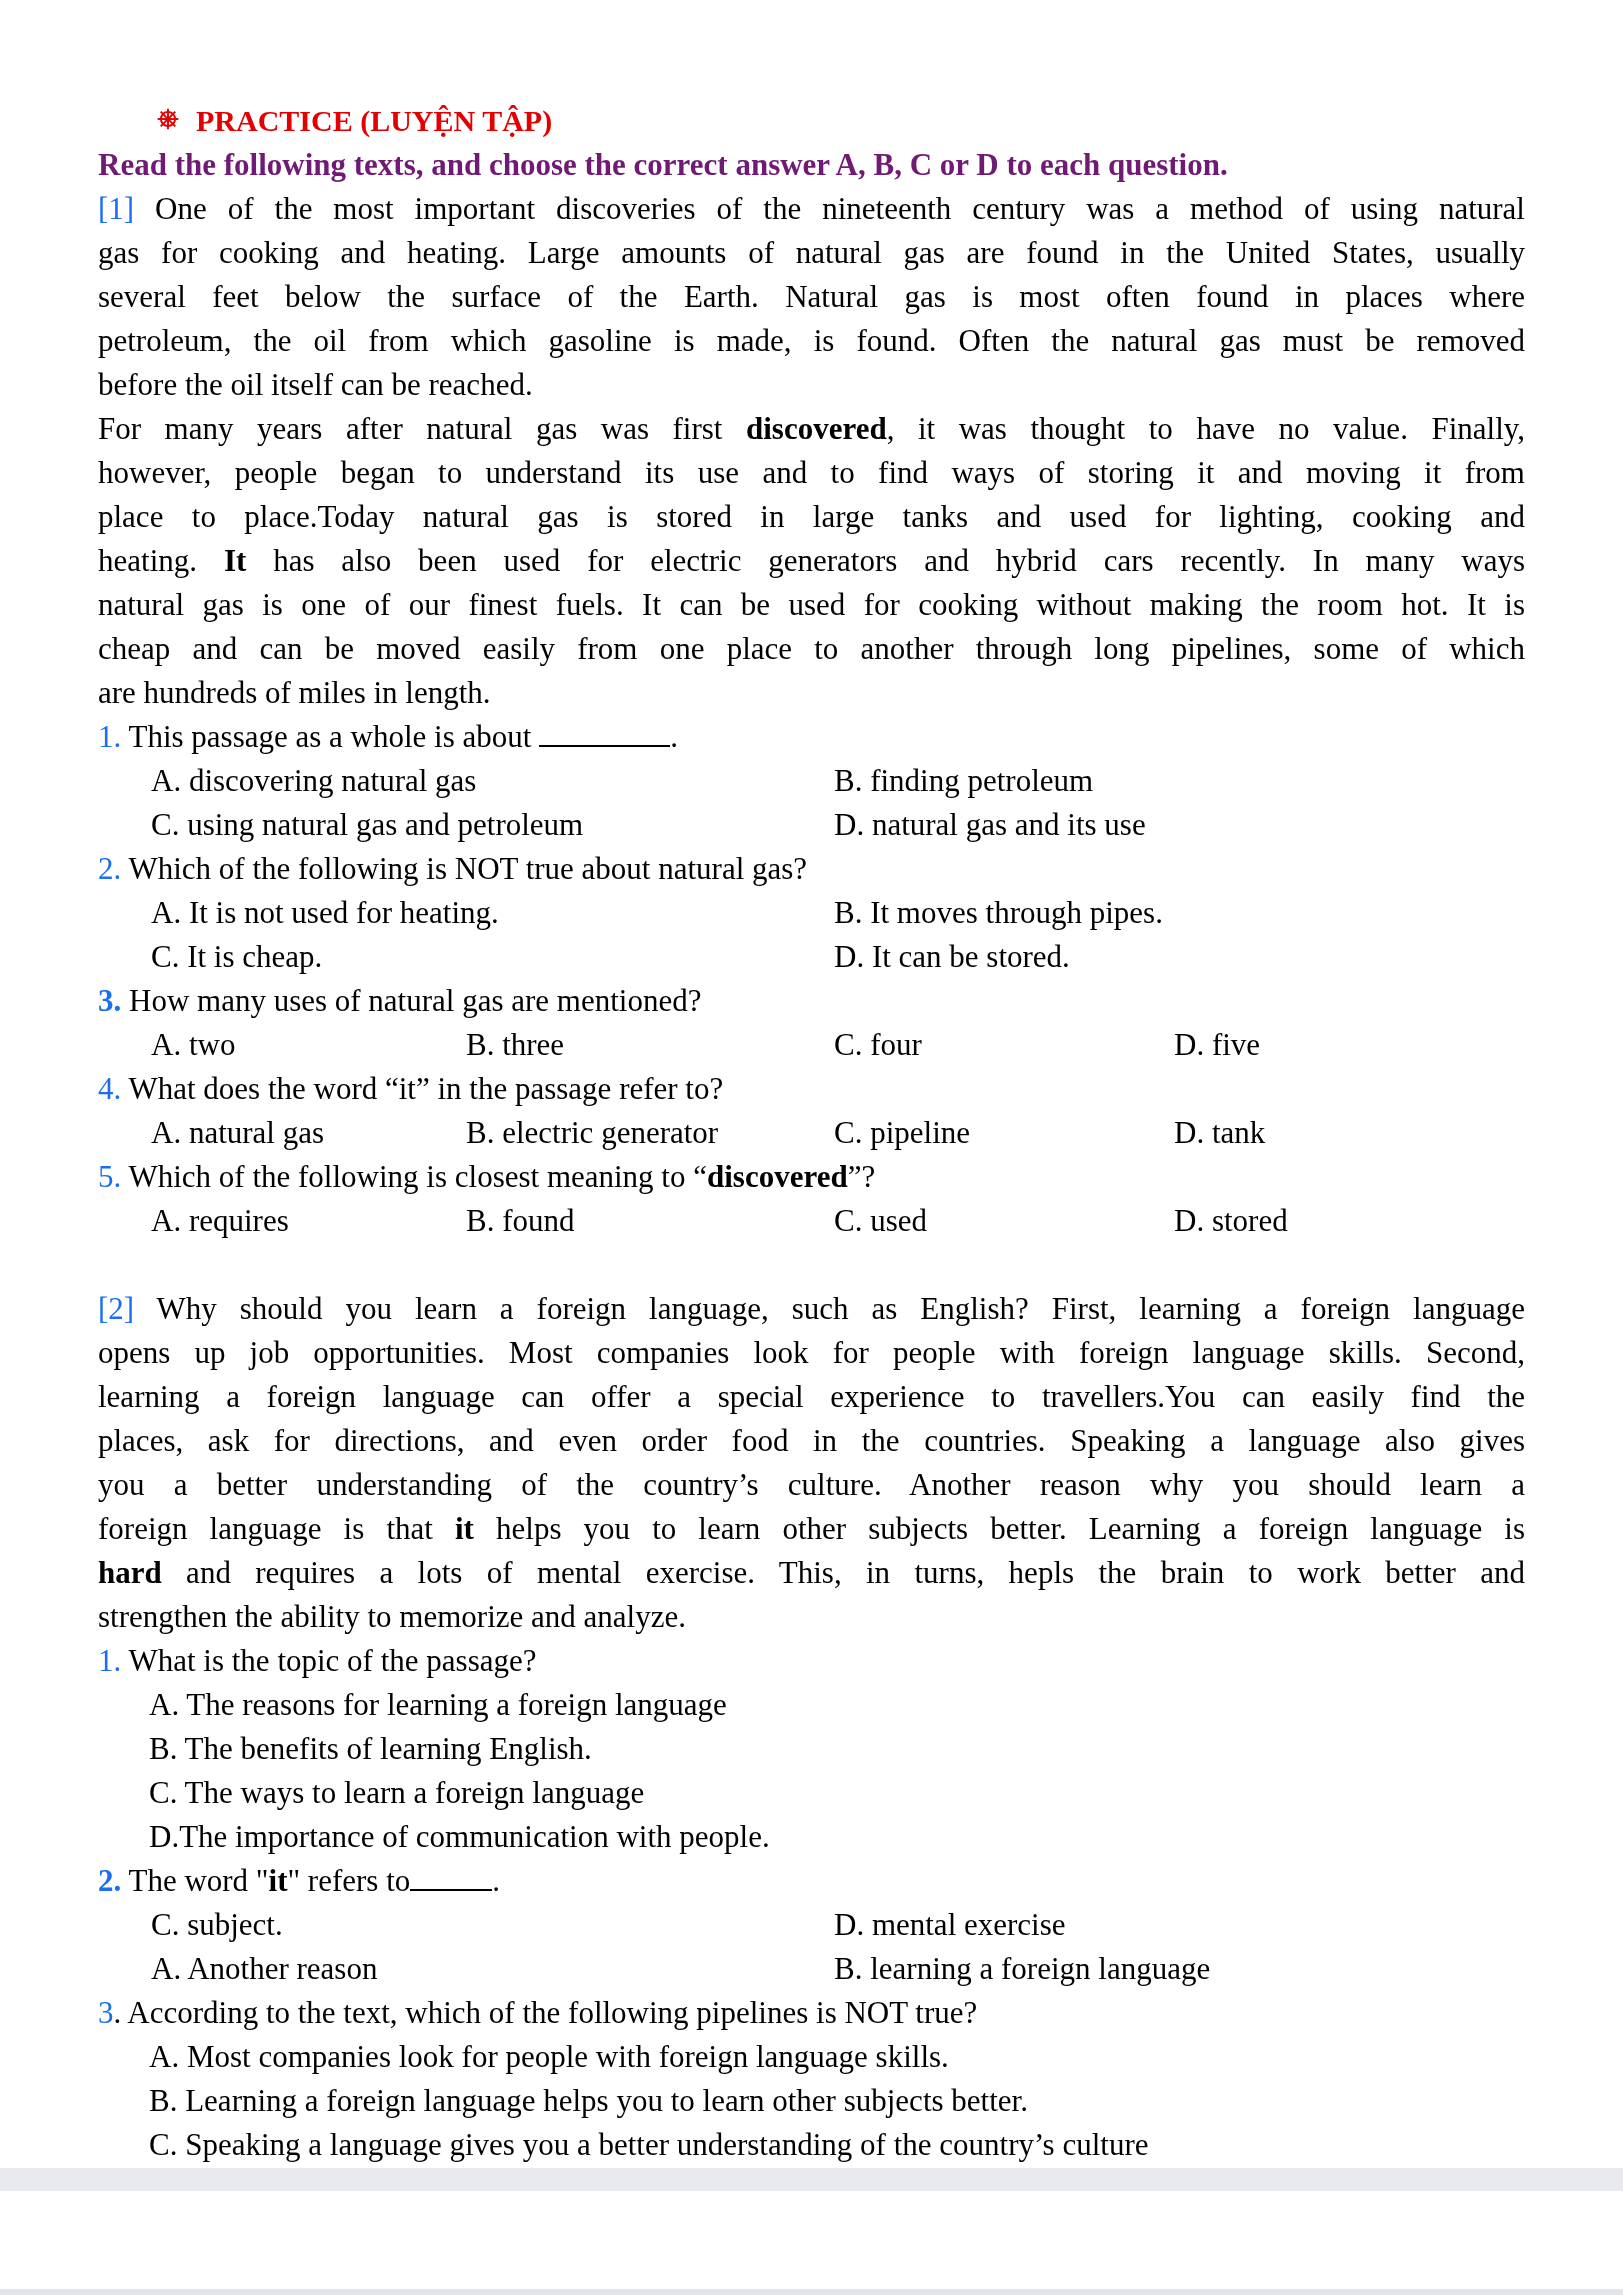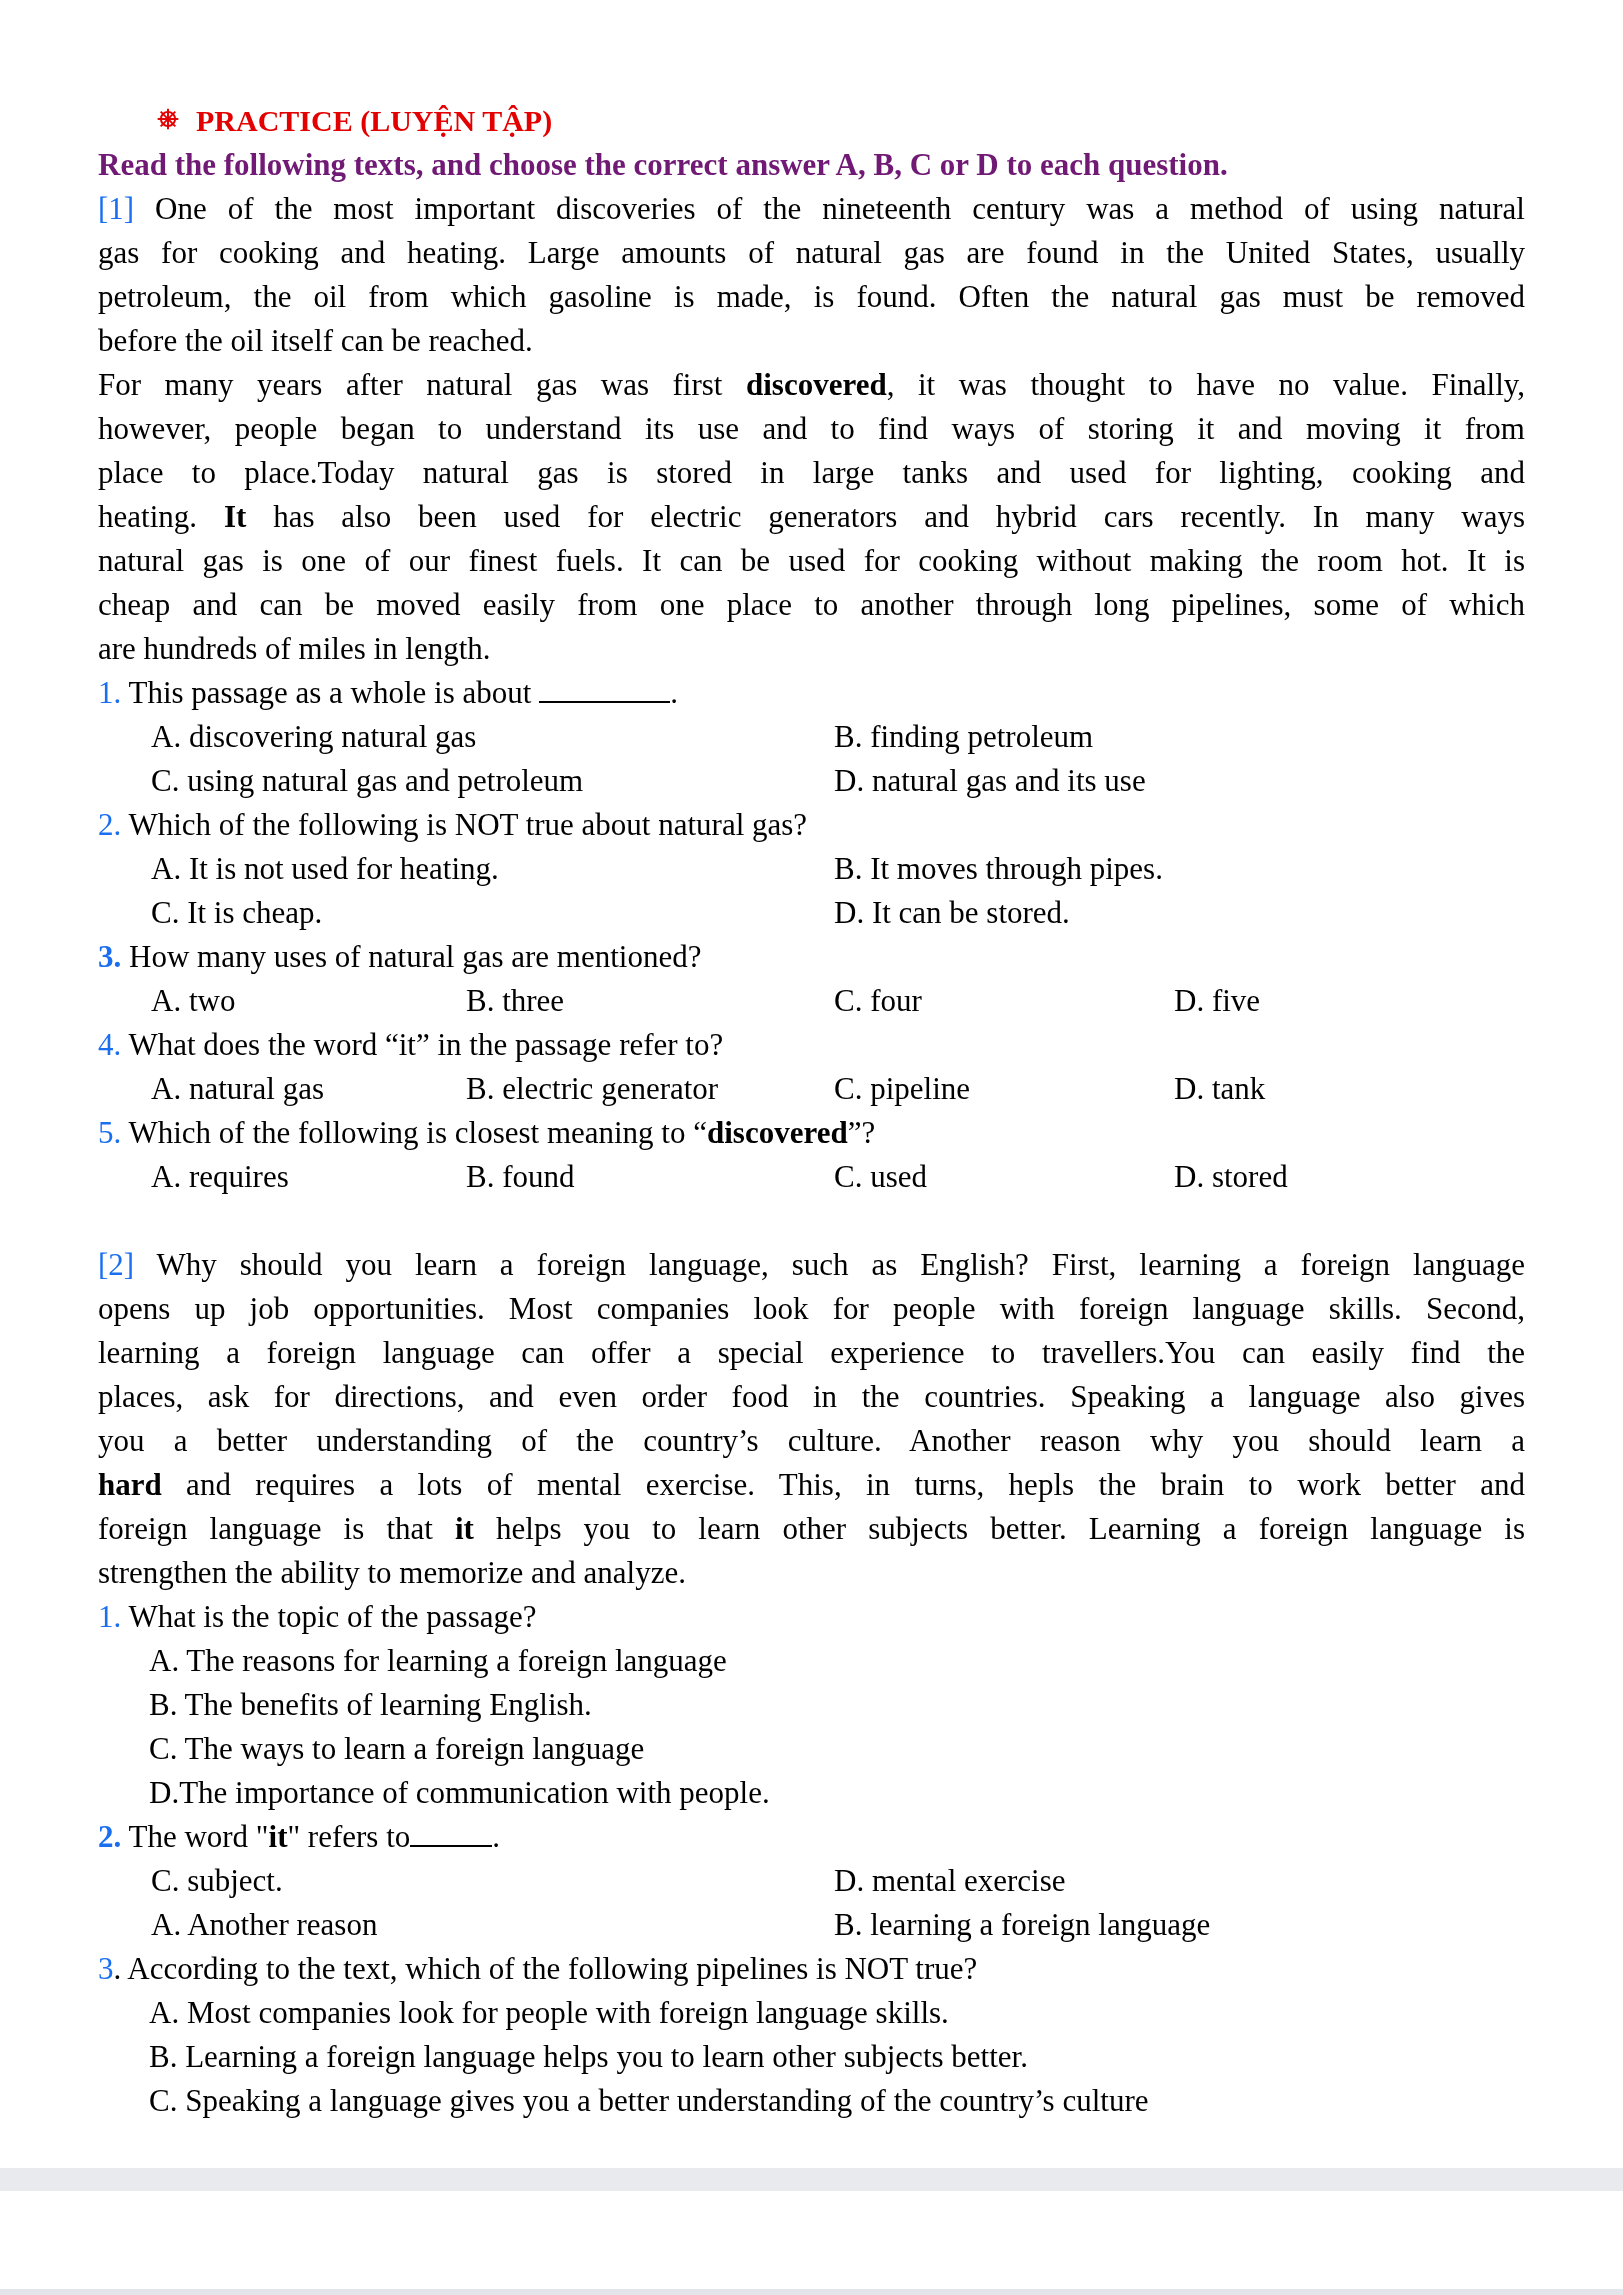--- a/index.html
+++ b/index.html
@@ -44,20 +44,21 @@
             <line x1="28.3" y1="5.7" x2="5.7" y2="28.3"></line>
         </g>
       </svg>
       <span class="txt">PRACTICE (LUYỆN TẬP)</span>
     </div>
 
     <div class="line instr">Read the following texts, and choose the correct answer A, B, C or D to each question.</div>
 
     <div class="just"><span class="blue">[1]</span><span> One of the most important discoveries of the nineteenth century was a method of using natural</span></div>
     <div class="just">gas for cooking and heating. Large amounts of natural gas are found in the United States, usually</div>
+    <div class="just">several feet below the surface of the Earth. Natural gas is most often found in places where</div>
     <div class="just">petroleum, the oil from which gasoline is made, is found. Often the natural gas must be removed</div>
     <div class="line">before the oil itself can be reached.</div>
 
     <div class="just"><span>For many years after natural gas was first </span><b>discovered</b><span>, it was thought to have no value. Finally,</span></div>
     <div class="just">however, people began to understand its use and to find ways of storing it and moving it from</div>
     <div class="just">place to place.Today natural gas is stored in large tanks and used for lighting, cooking and</div>
     <div class="just"><span>heating. </span><b>It</b><span> has also been used for electric generators and hybrid cars recently. In many ways</span></div>
     <div class="just">natural gas is one of our finest fuels. It can be used for cooking without making the room hot. It is</div>
     <div class="just">cheap and can be moved easily from one place to another through long pipelines, some of which</div>
     <div class="line">are hundreds of miles in length.</div>
@@ -106,22 +107,22 @@
         <span class="c3">D. stored</span>
       </div>
 
     <div class="gap"></div>
 
     <div class="just"><span class="blue">[2]</span><span> Why should you learn a foreign language, such as English? First, learning a foreign language</span></div>
     <div class="just">opens up job opportunities. Most companies look for people with foreign language skills. Second,</div>
     <div class="just">learning a foreign language can offer a  special experience to travellers.You can easily find the</div>
     <div class="just">places, ask for directions, and even order food in the countries. Speaking a language also gives</div>
     <div class="just">you a better understanding of the country’s culture. Another reason why you should learn a</div>
+    <div class="just"><span>foreign language is that </span><b>it</b><span> helps you to learn other subjects better. Learning a foreign language is</span></div>
     <div class="just"><b>hard</b><span> and requires a lots of mental exercise. This, in turns, hepls the brain to work better and</span></div>
-    <div class="just"><span>foreign language is that </span><b>it</b><span> helps you to learn other subjects better. Learning a foreign language is</span></div>
     <div class="line">strengthen the ability to memorize and analyze.</div>
 
     <div class="line"><span class="blue">1.</span> <span>What is the topic of the passage?</span></div>
     <div class="single">A. The reasons for learning a foreign language</div>
     <div class="single">B. The benefits of learning English.</div>
     <div class="single">C. The ways to learn a foreign language</div>
     <div class="single">D.The importance of communication with people.</div>
 
     <div class="line"><span class="bluebold">2.</span> <span>The word "</span><b>it</b><span>" refers to</span><span class="blank" style="width:82px"></span><span>.</span></div>
     <div class="opts">

